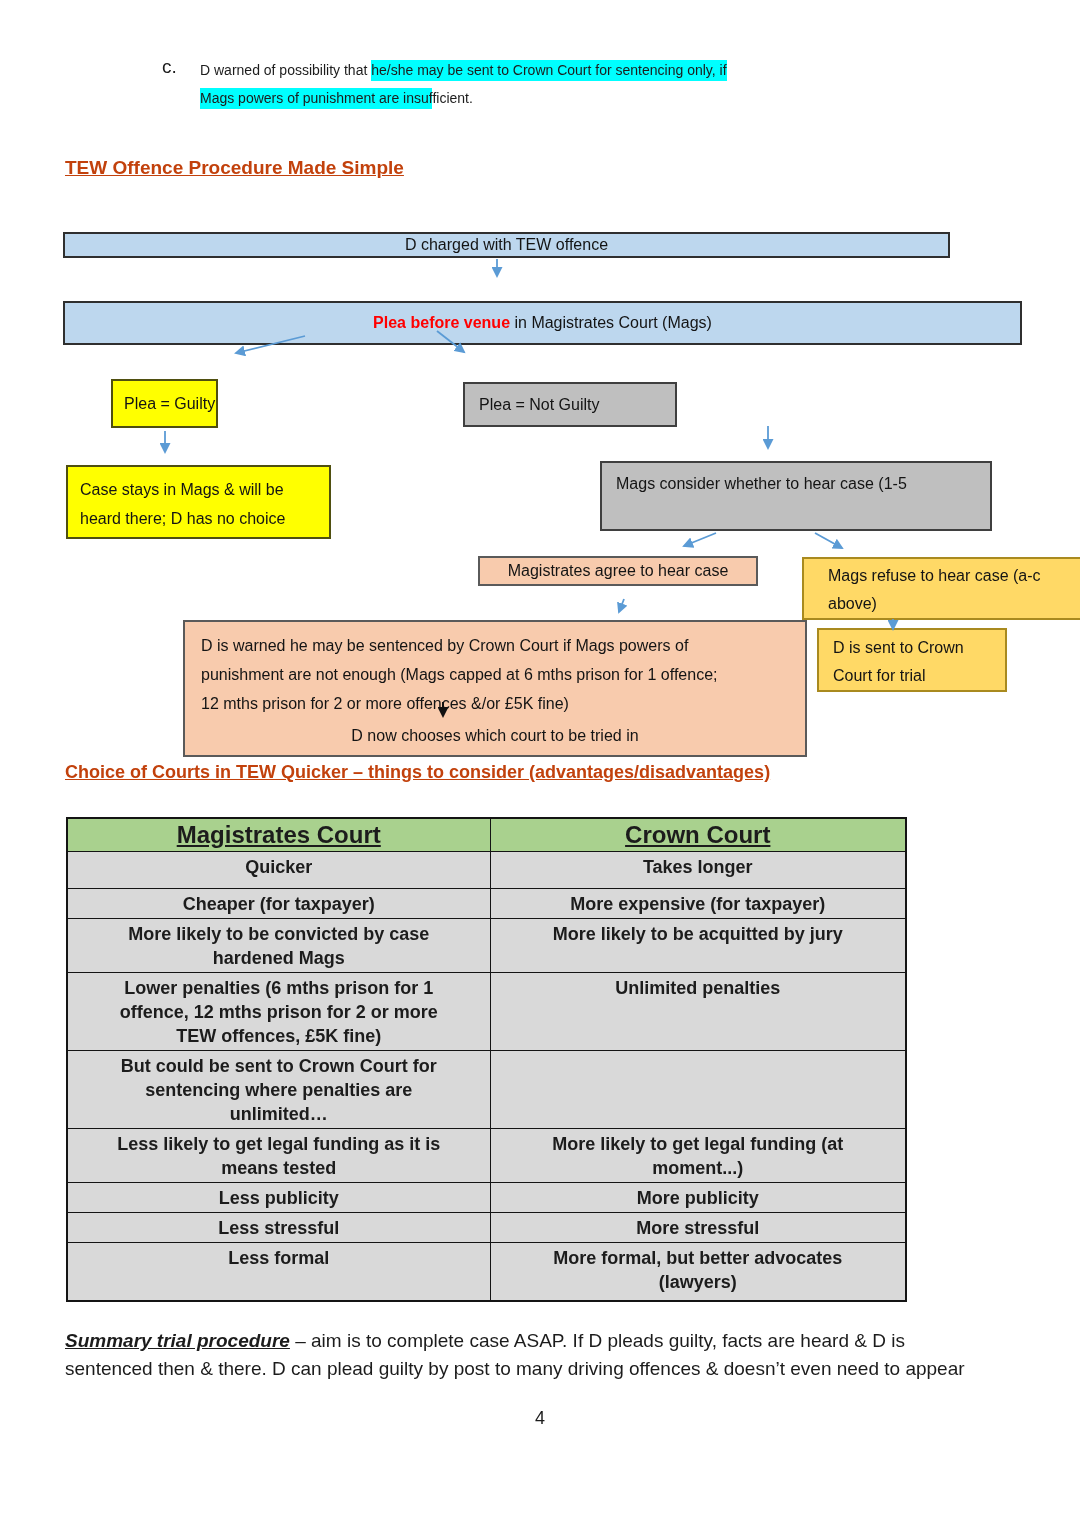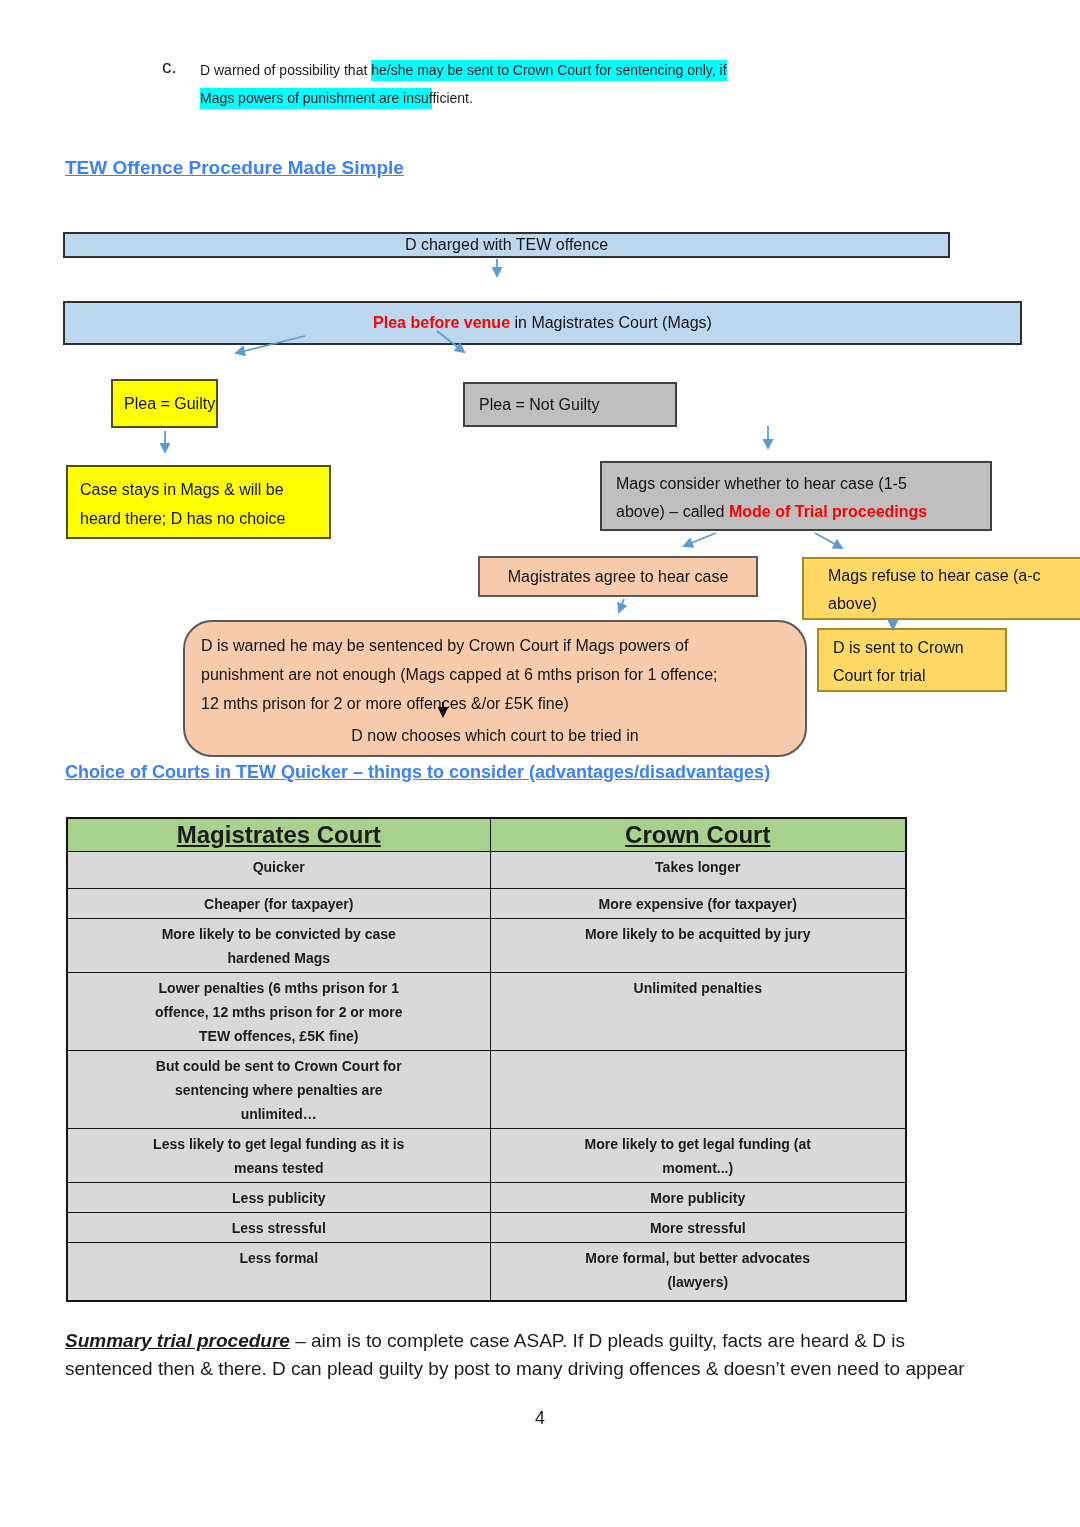--- a/index.html
+++ b/index.html
@@ -5,58 +5,58 @@
   html,body{margin:0;padding:0;background:#ffffff;}
   #page{position:relative;width:1080px;height:1527px;background:#ffffff;overflow:hidden;
         font-family:"Liberation Sans",sans-serif;color:#1c1c1c;}
 
   
   #note-marker{position:absolute;left:162px;top:56px;font-size:19px;}
   #note-text{position:absolute;left:200px;top:56px;width:815px;font-size:14px;line-height:28px;}
   .hl{background:#00FFFF;padding:2px 0 3px 0;}
 
   
-  .doc-heading{position:absolute;font-weight:bold;text-decoration:underline;color:#3b82f6;}
+  .doc-heading{position:absolute;font-weight:bold;text-decoration:underline;color:#c2410c;}
   #heading-flowchart{left:65px;top:157px;font-size:19px;}
   #heading-choice{left:65px;top:762px;font-size:18px;}
 
   
   .fc{position:absolute;box-sizing:border-box;font-size:16px;color:#141414;}
   .fc-center{display:flex;align-items:center;justify-content:center;text-align:center;}
   .pre{white-space:pre-line;}
   .blue-box{background:#BDD7EE;border:2px solid #2f2f2f;}
   .yellow-box{background:#FFFF00;border:2px solid #4f4f10;}
   .gray-box{background:#BFBFBF;border:2px solid #3f3f3f;}
   .salmon-box{background:#F8CBAD;border:2px solid #5a5a5a;}
   .gold-box{background:#FFD966;border:2px solid #a98a1f;}
 
   #box-charged{left:63px;top:232px;width:887px;height:26px;}
   #box-plea-venue{left:63px;top:301px;width:959px;height:44px;}
   #box-guilty{left:111px;top:379px;width:107px;height:49px;display:flex;align-items:center;
               padding-left:11px;white-space:nowrap;overflow:hidden;}
   #box-not-guilty{left:463px;top:382px;width:214px;height:45px;display:flex;align-items:center;padding-left:14px;}
   #box-case-stays{left:66px;top:465px;width:265px;height:74px;padding:8px 12px;line-height:29px;}
   #box-consider{left:600px;top:461px;width:392px;height:70px;padding:7px 14px;line-height:28px;}
-  #box-agree{left:478px;top:556px;width:280px;height:41px;}
+  #box-agree{left:478px;top:556px;width:280px;height:30px;}
   #box-refuse{left:802px;top:557px;width:281px;height:63px;padding:3px 24px;line-height:28px;}
-  #box-warned{left:183px;top:620px;width:624px;height:137px;padding:9px 16px;line-height:29px;border-radius:29px;}
+  #box-warned{left:183px;top:620px;width:624px;height:137px;padding:9px 16px;line-height:29px;}
   #warned-chooses{position:absolute;left:0;right:0;bottom:5px;text-align:center;}
   #box-sent{left:817px;top:628px;width:190px;height:64px;padding:4px 14px;line-height:28px;}
 
   .red-bold{color:#FF0000;font-weight:bold;}
 
   #arrows{position:absolute;left:0;top:0;width:1080px;height:1527px;pointer-events:none;}
 
   
   #choice-table{position:absolute;left:66px;top:817px;width:839px;border-collapse:collapse;
                 table-layout:fixed;border:2px solid #141414;}
   #choice-table th,#choice-table td{border:1px solid #141414;box-sizing:border-box;}
   #choice-table th{background:#A9D18E;font-size:24px;font-weight:bold;text-decoration:underline;
                    height:33px;vertical-align:middle;text-align:center;}
-  #choice-table td{background:#D9D9D9;font-size:14px;font-weight:bold;text-align:center;
+  #choice-table td{background:#D9D9D9;font-size:18px;font-weight:bold;text-align:center;
                    vertical-align:top;padding:3px 20px 2px;line-height:24px;white-space:pre-line;}
   .col-left{width:423px;}
   .col-right{width:416px;}
   tr.h37 td{height:37px;} tr.h26 td{height:26px;} tr.h51 td{height:51px;} tr.h72 td{height:72px;}
   tr.h76 td{height:76px;} tr.h52 td{height:52px;} tr.h25 td{height:25px;} tr.h59 td{height:59px;}
   td.vmid{padding-top:11px;}
 
   
   #summary{position:absolute;left:65px;top:1327px;width:960px;font-size:19px;line-height:28px;}
   #summary .lead{font-weight:bold;text-decoration:underline;font-style:italic;}
@@ -91,21 +91,20 @@
 
   <div id="box-not-guilty" class="fc gray-box">
     <span>Plea = Not Guilty</span>
   </div>
 
   <div id="box-case-stays" class="fc pre yellow-box">Case stays in Mags &amp; will be
 heard there; D has no choice</div>
 
   <div id="box-consider" class="fc gray-box">
     <div>Mags consider whether to hear case (1-5</div>
-    <div><span>above) – called </span><span class="red-bold">Mode of Trial proceedings</span></div>
   </div>
 
   <div id="box-agree" class="fc fc-center salmon-box">
     <span>Magistrates agree to hear case</span>
   </div>
 
   <div id="box-refuse" class="fc pre gold-box">Mags refuse to hear case (a-c
 above)</div>
 
   <div id="box-warned" class="fc salmon-box">

